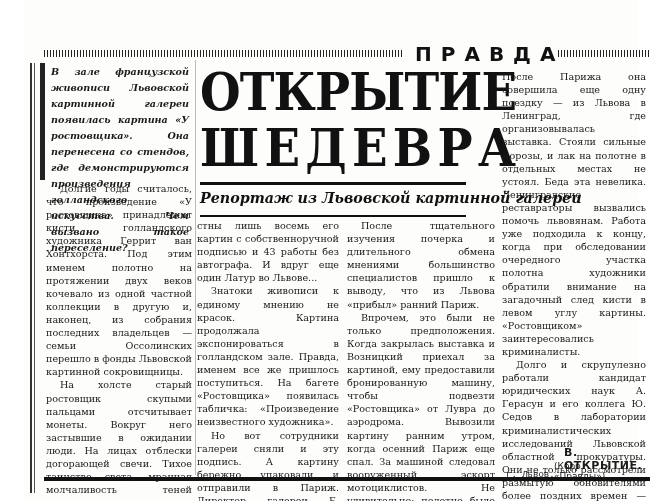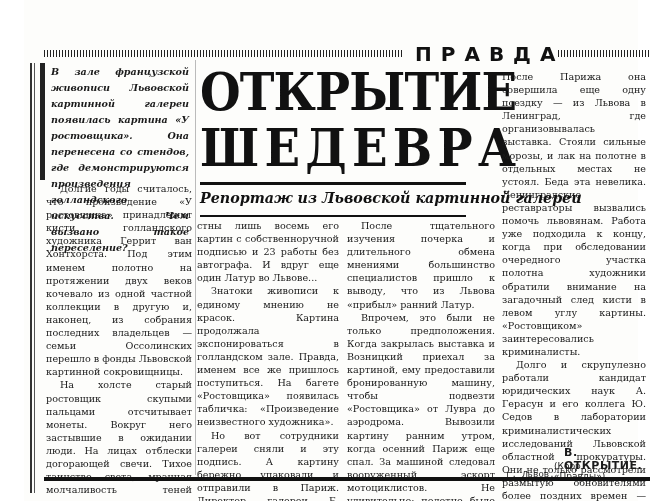--- a/index.html
+++ b/index.html
@@ -59,28 +59,28 @@
 
   <div class="col" style="left:22px;top:182px;width:146px;">
     <p>Долгие годы считалось, что произведение «У ростовщика» принадлежит кисти голландского художника Геррит ван Хонтхорста. Под этим именем полотно на протяжении двух веков кочевало из одной частной коллекции в другую и, наконец, из собрания последних владельцев — семьи Оссолинских перешло в фонды Львовской картинной сокровищницы.</p>
     <p>На холсте старый ростовщик скупыми пальцами отсчитывает монеты. Вокруг него застывшие в ожидании люди. На лицах отблески догорающей свечи. Тихое таинство света, мрачная молчаливость теней передают напряженность сцены.</p>
 
   </div>
 
   <div class="vsep" style="left:171px;top:60px;height:415px;"></div>
 
   <div class="col" style="left:173px;top:219px;width:142px;">
-    <p class="noindent">стны лишь восемь его картин с собственноручной подписью и 23 работы без автографа. И вдруг еще один Латур во Львове...</p>
+    <p class="noindent">стны лишь восемь его картин с собственноручной подписью и 43 работы без автографа. И вдруг еще один Латур во Львове...</p>
     <p>Знатоки живописи к единому мнению не красок. Картина продолжала экспонироваться в голландском зале. Правда, именем все же пришлось поступиться. На багете «Ростовщика» появилась табличка: «Произведение неизвестного художника».</p>
     <p>Но вот сотрудники галереи сняли и эту подпись. А картину бережно упаковали и отправили в Париж. Директор галереи Б. Возницкий, сопровождавший «путешественницу», рассказывает:</p>
 
   </div>
 
   <div class="col" style="left:323px;top:219px;width:148px;">
-    <p>После тщательного изучения почерка и длительного обмена мнениями большинство специалистов пришло к выводу, что из Львова «прибыл» ранний Латур.</p>
+    <p>После тщательного изучения почерка и длительного обмена мнениями большинство специалистов пришло к выводу, что из Львова «прибыл» ранний Париж.</p>
     <p>Впрочем, это были не только предположения. Когда закрылась выставка и Возницкий приехал за картиной, ему предоставили бронированную машину, чтобы подвезти «Ростовщика» от Лувра до аэродрома. Вывозили картину ранним утром, когда осенний Париж еще спал. За машиной следовал вооруженный эскорт мотоциклистов. Не удивительно: полотно было оценено знатоками творчества художника более чем в полтора миллиона долларов.</p>
 
   </div>
 
   <div class="col" style="left:478px;top:70px;width:144px;">
     <p class="noindent">После Парижа она совершила еще одну поездку — из Львова в Ленинград, где организовывалась выставка. Стояли сильные морозы, и лак на полотне в отдельных местах не устоял. Беда эта невелика. Ленинградские реставраторы вызвались помочь львовянам. Работа уже подходила к концу, когда при обследовании очередного участка полотна художники обратили внимание на загадочный след кисти в левом углу картины. «Ростовщиком» заинтересовались криминалисты.</p>
     <p>Долго и скрупулезно работали кандидат юридических наук А. Герасун и его коллега Ю. Седов в лаборатории криминалистических исследований Львовской областной прокуратуры. Они не только рассмотрели размытую обновителями более поздних времен — ведь картине почти 300 лет—подпись, но и сфотографировали ее, пользуясь методом инфракрасного облучения. С помощью аппаратуры удалось подтвердить и однородность красок, они нанесены на холст в одно и то же время. Дальнейшим сопоставлением почерка, пристальным изучением его характера подтверждена подлинность автографа. В Советском Союзе это единственное произведение Латура.</p>
   </div>
 
   <div class="sig-name">В. ОТКРЫТИЕ.</div>

